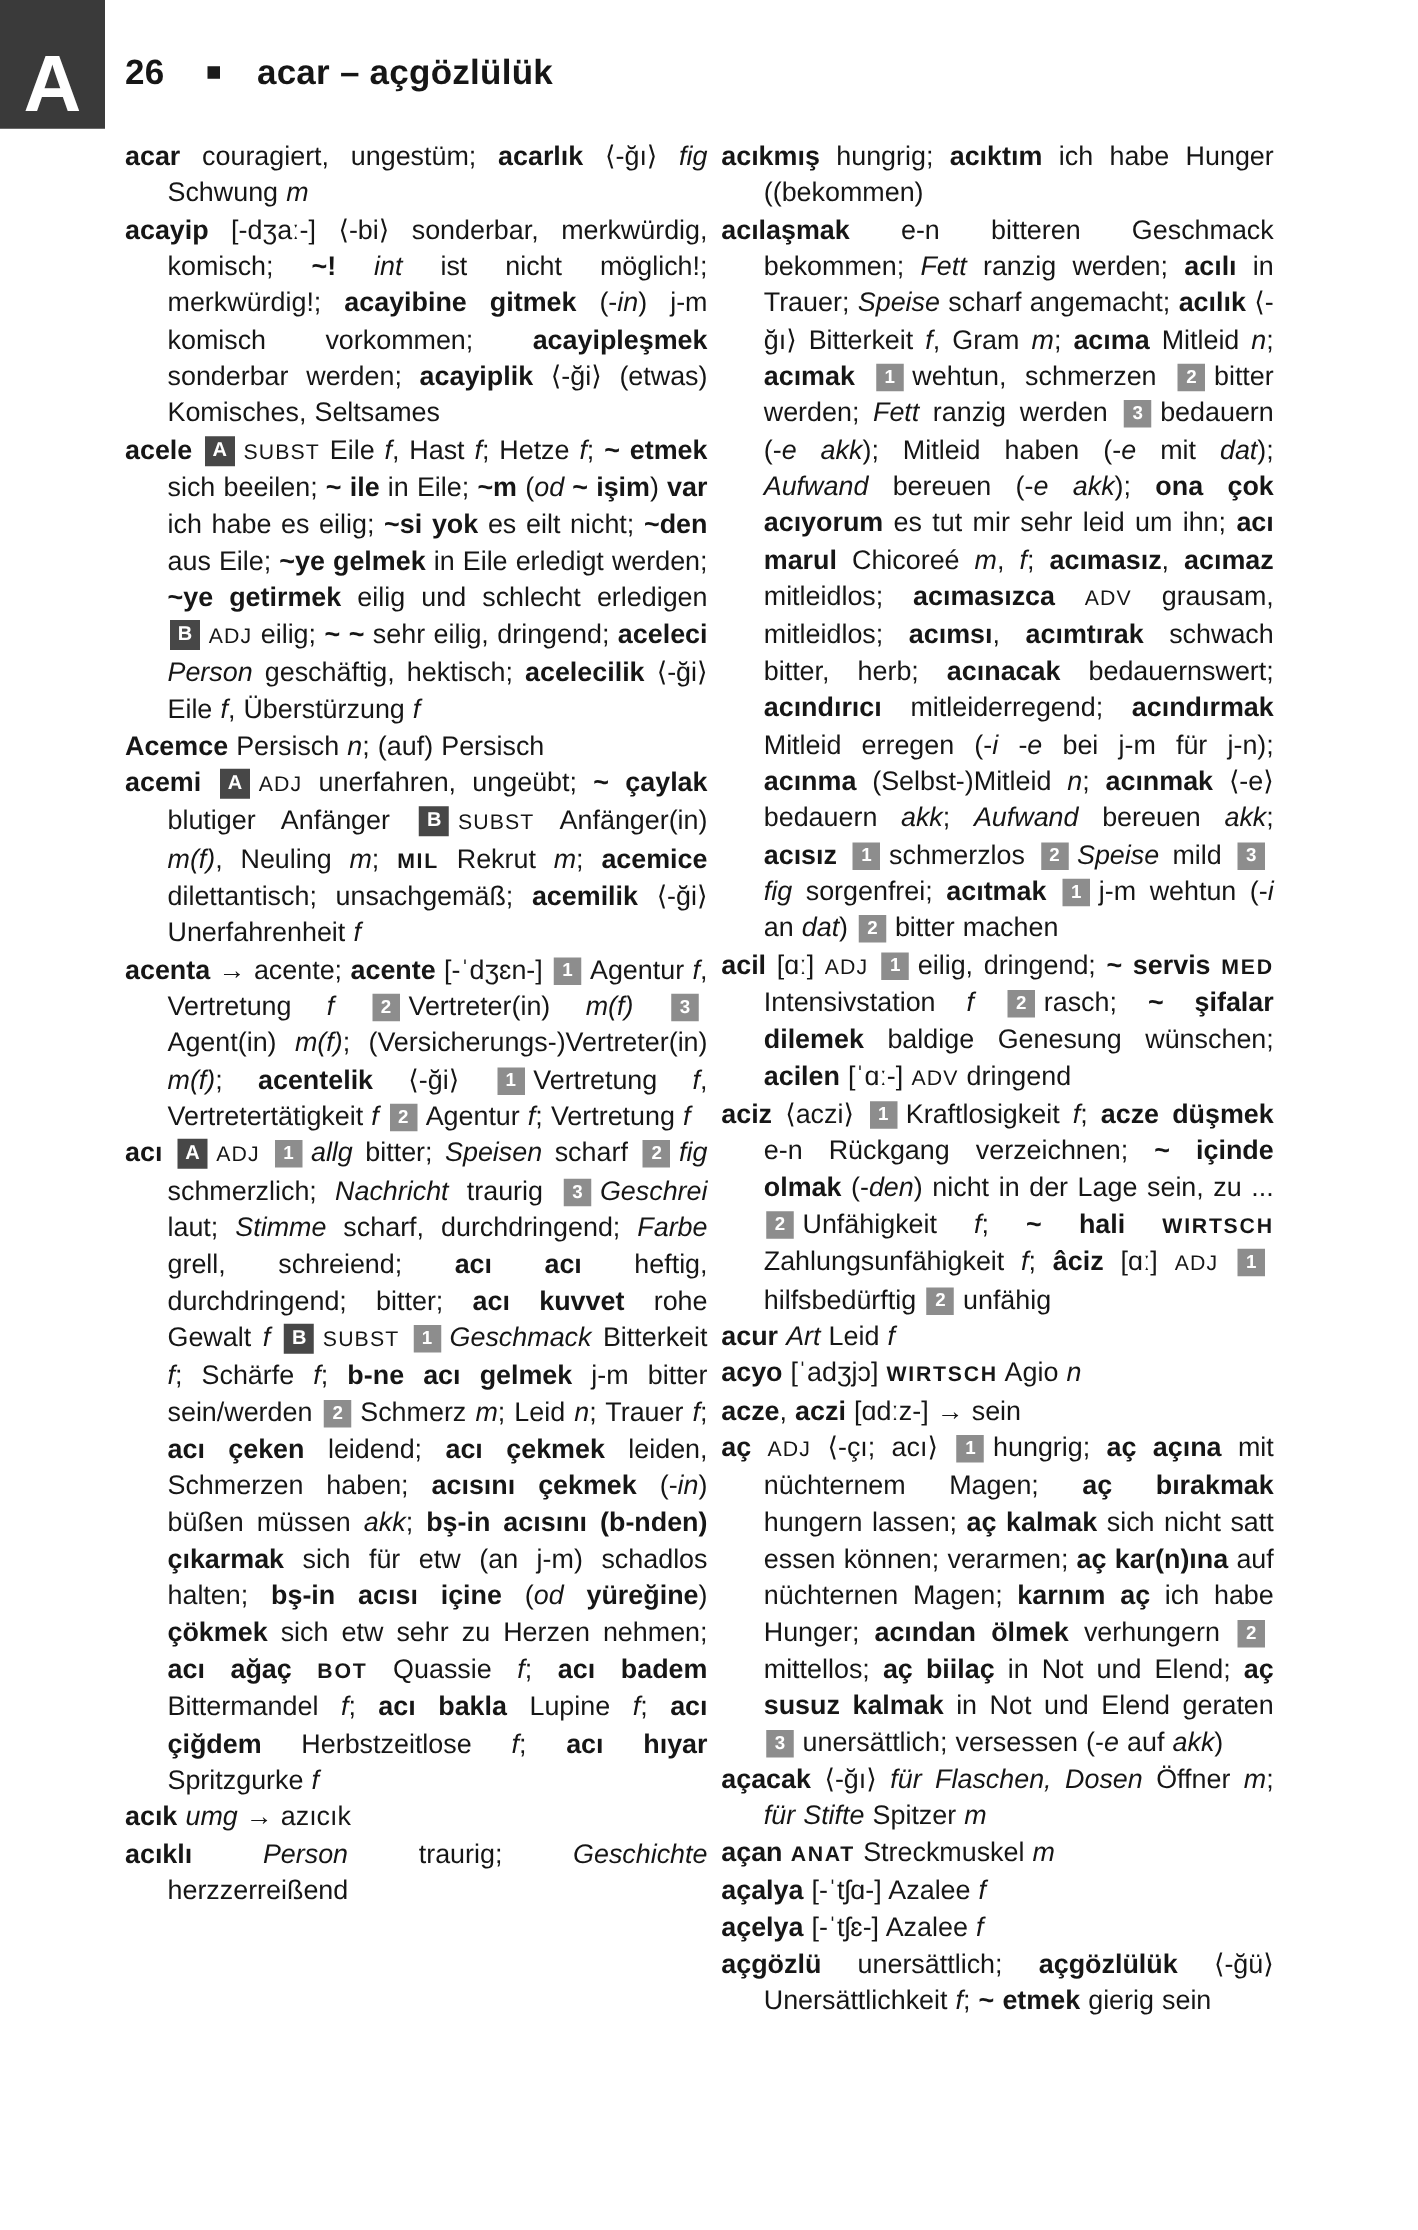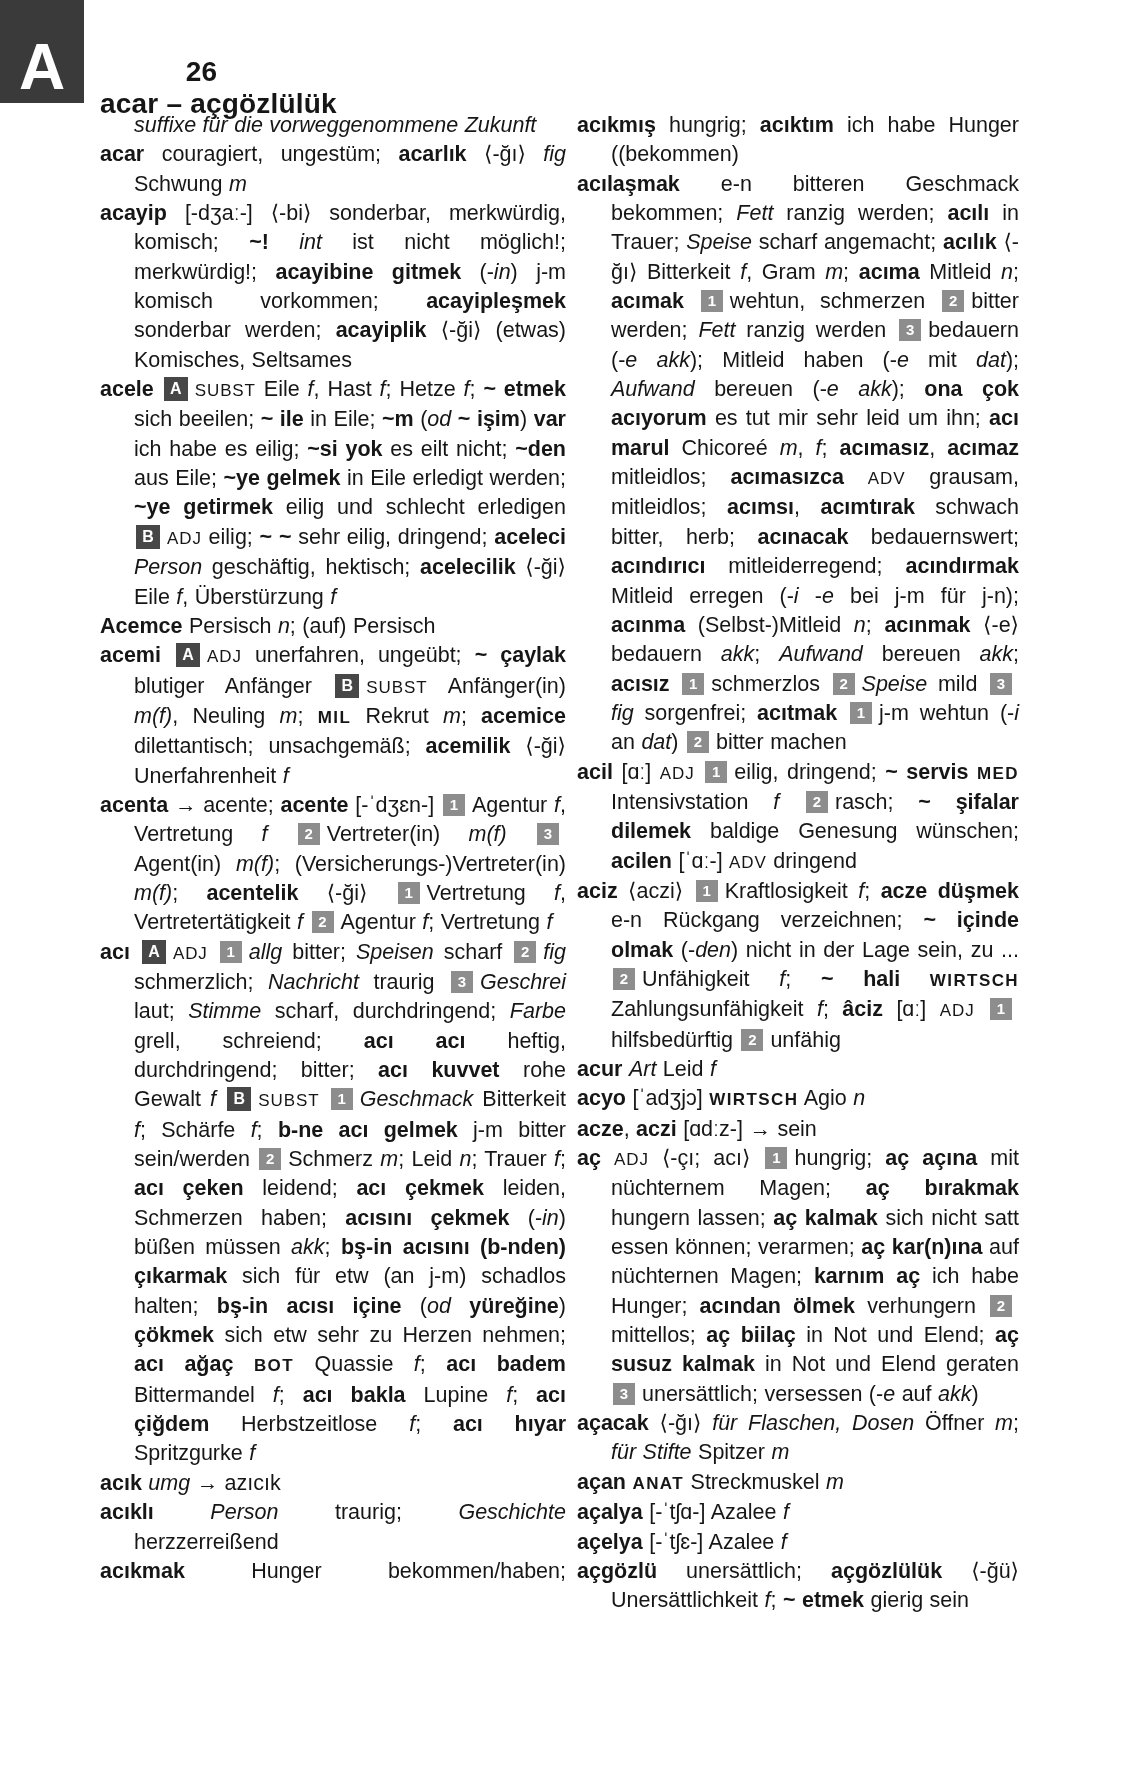--- a/index.html
+++ b/index.html
@@ -8,23 +8,23 @@
     font-family:"Liberation Sans", sans-serif; color:#161616; overflow:hidden;
   }
   .letter-tab {
     position:absolute; left:0; top:0; width:84px; height:103px;
     background:#3a3a3a; color:#ffffff;
     display:flex; align-items:flex-end; justify-content:center;
     padding-bottom:4px; box-sizing:border-box;
     font-size:64px; font-weight:bold; line-height:1;
   }
   .header {
-    position:absolute; left:100px; top:56px; height:40px;
+    position:absolute; left:100px; top:38px; height:40px;
     display:flex; align-items:center;
-    font-weight:bold; font-size:28px; letter-spacing:0.2px;flex-direction:column;
+    font-weight:bold; font-size:28px; letter-spacing:0.2px;
   }
   .pagenum { margin-right:34px; }
   .bullet { width:10px; height:10px; background:#1b1b1b; margin-right:30px; }
   .col {
     position:absolute; top:111px;
     font-size:21.5px; line-height:29.35px; text-align:justify;
     word-spacing:0.5px;
   }
   .col-left  { left:100px; width:466px; }
   .col-right { left:577px; width:442px; }
@@ -49,31 +49,29 @@
 <div class="page">
   <div class="letter-tab">
     <span>A</span>
   </div>
   <div class="header">
     <span class="pagenum">26</span>
     <span class="bullet"></span>
     <span class="range">acar – açgözlülük</span>
   </div>
   <div class="col col-left">
-      <p class="entry cont"><span class="ri">suffixe für die vorweggenommene Zukunft</span></p>
       <p class="entry"><span class="rb">acar</span><span class="rn"> couragiert, ungestüm; </span><span class="rb">acarlık</span><span class="rn"> ⟨-ğı⟩ </span><span class="ri">fig</span><span class="rn"> Schwung </span><span class="ri">m</span></p>
       <p class="entry"><span class="rb">acayip</span><span class="rn"> [-dʒaː-] ⟨-bi⟩ sonderbar, merkwürdig, komisch; </span><span class="rb">~!</span><span class="rn"> </span><span class="ri">int</span><span class="rn"> ist nicht möglich!; merkwürdig!; </span><span class="rb">acayibine gitmek</span><span class="rn"> (-</span><span class="ri">in</span><span class="rn">) j-m komisch vorkommen; </span><span class="rb">acayipleşmek</span><span class="rn"> sonderbar werden; </span><span class="rb">acayiplik</span><span class="rn"> ⟨-ği⟩ (etwas) Komisches, Seltsames</span></p>
       <p class="entry"><span class="rb">acele</span><span class="rn"> </span><span class="mk-dark">A</span><span class="rscu">SUBST</span><span class="rn"> Eile </span><span class="ri">f</span><span class="rn">, Hast </span><span class="ri">f</span><span class="rn">; Hetze </span><span class="ri">f</span><span class="rn">; </span><span class="rb">~ etmek</span><span class="rn"> sich beeilen; </span><span class="rb">~ ile</span><span class="rn"> in Eile; </span><span class="rb">~m</span><span class="rn"> (</span><span class="ri">od</span><span class="rn"> </span><span class="rb">~ işim</span><span class="rn">) </span><span class="rb">var</span><span class="rn"> ich habe es eilig; </span><span class="rb">~si yok</span><span class="rn"> es eilt nicht; </span><span class="rb">~den</span><span class="rn"> aus Eile; </span><span class="rb">~ye gelmek</span><span class="rn"> in Eile erledigt werden; </span><span class="rb">~ye getirmek</span><span class="rn"> eilig und schlecht erledigen </span><span class="mk-dark">B</span><span class="rscu">ADJ</span><span class="rn"> eilig; </span><span class="rb">~ ~</span><span class="rn"> sehr eilig, dringend; </span><span class="rb">aceleci</span><span class="rn"> </span><span class="ri">Person</span><span class="rn"> geschäftig, hektisch; </span><span class="rb">acelecilik</span><span class="rn"> ⟨-ği⟩ Eile </span><span class="ri">f</span><span class="rn">, Überstürzung </span><span class="ri">f</span></p>
       <p class="entry"><span class="rb">Acemce</span><span class="rn"> Persisch </span><span class="ri">n</span><span class="rn">; (auf) Persisch</span></p>
       <p class="entry"><span class="rb">acemi</span><span class="rn"> </span><span class="mk-dark">A</span><span class="rscu">ADJ</span><span class="rn"> unerfahren, ungeübt; </span><span class="rb">~ çaylak</span><span class="rn"> blutiger Anfänger </span><span class="mk-dark">B</span><span class="rscu">SUBST</span><span class="rn"> Anfänger(in) </span><span class="ri">m(f)</span><span class="rn">, Neuling </span><span class="ri">m</span><span class="rn">; </span><span class="rsc">MIL</span><span class="rn"> Rekrut </span><span class="ri">m</span><span class="rn">; </span><span class="rb">acemice</span><span class="rn"> dilettantisch; unsachgemäß; </span><span class="rb">acemilik</span><span class="rn"> ⟨-ği⟩ Unerfahrenheit </span><span class="ri">f</span></p>
       <p class="entry"><span class="rb">acenta</span><span class="rn"> → acente; </span><span class="rb">acente</span><span class="rn"> [-ˈdʒɛn-] </span><span class="mk-num">1</span><span class="rn">Agentur </span><span class="ri">f</span><span class="rn">, Vertretung </span><span class="ri">f</span><span class="rn"> </span><span class="mk-num">2</span><span class="rn">Vertreter(in) </span><span class="ri">m(f)</span><span class="rn"> </span><span class="mk-num">3</span><span class="rn">Agent(in) </span><span class="ri">m(f)</span><span class="rn">; (Versicherungs-)Vertreter(in) </span><span class="ri">m(f)</span><span class="rn">; </span><span class="rb">acentelik</span><span class="rn"> ⟨-ği⟩ </span><span class="mk-num">1</span><span class="rn">Vertretung </span><span class="ri">f</span><span class="rn">, Vertretertätigkeit </span><span class="ri">f</span><span class="rn"> </span><span class="mk-num">2</span><span class="rn">Agentur </span><span class="ri">f</span><span class="rn">; Vertretung </span><span class="ri">f</span></p>
       <p class="entry"><span class="rb">acı</span><span class="rn"> </span><span class="mk-dark">A</span><span class="rscu">ADJ</span><span class="rn"> </span><span class="mk-num">1</span><span class="ri">allg</span><span class="rn"> bitter; </span><span class="ri">Speisen</span><span class="rn"> scharf </span><span class="mk-num">2</span><span class="ri">fig</span><span class="rn"> schmerzlich; </span><span class="ri">Nachricht</span><span class="rn"> traurig </span><span class="mk-num">3</span><span class="ri">Geschrei</span><span class="rn"> laut; </span><span class="ri">Stimme</span><span class="rn"> scharf, durchdringend; </span><span class="ri">Farbe</span><span class="rn"> grell, schreiend; </span><span class="rb">acı acı</span><span class="rn"> heftig, durchdringend; bitter; </span><span class="rb">acı kuvvet</span><span class="rn"> rohe Gewalt </span><span class="ri">f</span><span class="rn"> </span><span class="mk-dark">B</span><span class="rscu">SUBST</span><span class="rn"> </span><span class="mk-num">1</span><span class="ri">Geschmack</span><span class="rn"> Bitterkeit </span><span class="ri">f</span><span class="rn">; Schärfe </span><span class="ri">f</span><span class="rn">; </span><span class="rb">b-ne acı gelmek</span><span class="rn"> j-m bitter sein/werden </span><span class="mk-num">2</span><span class="rn">Schmerz </span><span class="ri">m</span><span class="rn">; Leid </span><span class="ri">n</span><span class="rn">; Trauer </span><span class="ri">f</span><span class="rn">; </span><span class="rb">acı çeken</span><span class="rn"> leidend; </span><span class="rb">acı çekmek</span><span class="rn"> leiden, Schmerzen haben; </span><span class="rb">acısını çekmek</span><span class="rn"> (-</span><span class="ri">in</span><span class="rn">) büßen müssen </span><span class="ri">akk</span><span class="rn">; </span><span class="rb">bş-in acısını (b-nden) çıkarmak</span><span class="rn"> sich für etw (an j-m) schadlos halten; </span><span class="rb">bş-in acısı içine</span><span class="rn"> (</span><span class="ri">od</span><span class="rn"> </span><span class="rb">yüreğine</span><span class="rn">) </span><span class="rb">çökmek</span><span class="rn"> sich etw sehr zu Herzen nehmen; </span><span class="rb">acı ağaç</span><span class="rn"> </span><span class="rsc">BOT</span><span class="rn"> Quassie </span><span class="ri">f</span><span class="rn">; </span><span class="rb">acı badem</span><span class="rn"> Bittermandel </span><span class="ri">f</span><span class="rn">; </span><span class="rb">acı bakla</span><span class="rn"> Lupine </span><span class="ri">f</span><span class="rn">; </span><span class="rb">acı çiğdem</span><span class="rn"> Herbstzeitlose </span><span class="ri">f</span><span class="rn">; </span><span class="rb">acı hıyar</span><span class="rn"> Spritzgurke </span><span class="ri">f</span></p>
       <p class="entry"><span class="rb">acık</span><span class="rn"> </span><span class="ri">umg</span><span class="rn"> → azıcık</span></p>
       <p class="entry"><span class="rb">acıklı</span><span class="rn"> </span><span class="ri">Person</span><span class="rn"> traurig; </span><span class="ri">Geschichte</span><span class="rn"> herzzerreißend</span></p>
-      <p class="entry jlast"><span class="rb">acıkmak</span><span class="rn"> Hunger bekommen/haben;</span></p>
     </div>
   <div class="col col-right">
       <p class="entry"><span class="rb">acıkmış</span><span class="rn"> hungrig; </span><span class="rb">acıktım</span><span class="rn"> ich habe Hunger ((bekommen)</span></p>
       <p class="entry"><span class="rb">acılaşmak</span><span class="rn"> e-n bitteren Geschmack bekommen; </span><span class="ri">Fett</span><span class="rn"> ranzig werden; </span><span class="rb">acılı</span><span class="rn"> in Trauer; </span><span class="ri">Speise</span><span class="rn"> scharf angemacht; </span><span class="rb">acılık</span><span class="rn"> ⟨-ğı⟩ Bitterkeit </span><span class="ri">f</span><span class="rn">, Gram </span><span class="ri">m</span><span class="rn">; </span><span class="rb">acıma</span><span class="rn"> Mitleid </span><span class="ri">n</span><span class="rn">; </span><span class="rb">acımak</span><span class="rn"> </span><span class="mk-num">1</span><span class="rn">wehtun, schmerzen </span><span class="mk-num">2</span><span class="rn">bitter werden; </span><span class="ri">Fett</span><span class="rn"> ranzig werden </span><span class="mk-num">3</span><span class="rn">bedauern (-</span><span class="ri">e akk</span><span class="rn">); Mitleid haben (-</span><span class="ri">e</span><span class="rn"> mit </span><span class="ri">dat</span><span class="rn">); </span><span class="ri">Aufwand</span><span class="rn"> bereuen (-</span><span class="ri">e akk</span><span class="rn">); </span><span class="rb">ona çok acıyorum</span><span class="rn"> es tut mir sehr leid um ihn; </span><span class="rb">acı marul</span><span class="rn"> Chicoreé </span><span class="ri">m</span><span class="rn">, </span><span class="ri">f</span><span class="rn">; </span><span class="rb">acımasız</span><span class="rn">, </span><span class="rb">acımaz</span><span class="rn"> mitleidlos; </span><span class="rb">acımasızca</span><span class="rn"> </span><span class="rscu">ADV</span><span class="rn"> grausam, mitleidlos; </span><span class="rb">acımsı</span><span class="rn">, </span><span class="rb">acımtırak</span><span class="rn"> schwach bitter, herb; </span><span class="rb">acınacak</span><span class="rn"> bedauernswert; </span><span class="rb">acındırıcı</span><span class="rn"> mitleiderregend; </span><span class="rb">acındırmak</span><span class="rn"> Mitleid erregen (-</span><span class="ri">i</span><span class="rn"> -</span><span class="ri">e</span><span class="rn"> bei j-m für j-n); </span><span class="rb">acınma</span><span class="rn"> (Selbst-)Mitleid </span><span class="ri">n</span><span class="rn">; </span><span class="rb">acınmak</span><span class="rn"> ⟨-e⟩ bedauern </span><span class="ri">akk</span><span class="rn">; </span><span class="ri">Aufwand</span><span class="rn"> bereuen </span><span class="ri">akk</span><span class="rn">; </span><span class="rb">acısız</span><span class="rn"> </span><span class="mk-num">1</span><span class="rn">schmerzlos </span><span class="mk-num">2</span><span class="ri">Speise</span><span class="rn"> mild </span><span class="mk-num">3</span><span class="ri">fig</span><span class="rn"> sorgenfrei; </span><span class="rb">acıtmak</span><span class="rn"> </span><span class="mk-num">1</span><span class="rn">j-m wehtun (-</span><span class="ri">i</span><span class="rn"> an </span><span class="ri">dat</span><span class="rn">) </span><span class="mk-num">2</span><span class="rn">bitter machen</span></p>
       <p class="entry"><span class="rb">acil</span><span class="rn"> [ɑː] </span><span class="rscu">ADJ</span><span class="rn"> </span><span class="mk-num">1</span><span class="rn">eilig, dringend; </span><span class="rb">~ servis</span><span class="rn"> </span><span class="rsc">MED</span><span class="rn"> Intensivstation </span><span class="ri">f</span><span class="rn"> </span><span class="mk-num">2</span><span class="rn">rasch; </span><span class="rb">~ şifalar dilemek</span><span class="rn"> baldige Genesung wünschen; </span><span class="rb">acilen</span><span class="rn"> [ˈɑː-] </span><span class="rscu">ADV</span><span class="rn"> dringend</span></p>
       <p class="entry"><span class="rb">aciz</span><span class="rn"> ⟨aczi⟩ </span><span class="mk-num">1</span><span class="rn">Kraftlosigkeit </span><span class="ri">f</span><span class="rn">; </span><span class="rb">acze düşmek</span><span class="rn"> e-n Rückgang verzeichnen; </span><span class="rb">~ içinde olmak</span><span class="rn"> (-</span><span class="ri">den</span><span class="rn">) nicht in der Lage sein, zu ... </span><span class="mk-num">2</span><span class="rn">Unfähigkeit </span><span class="ri">f</span><span class="rn">; </span><span class="rb">~ hali</span><span class="rn"> </span><span class="rsc">WIRTSCH</span><span class="rn"> Zahlungsunfähigkeit </span><span class="ri">f</span><span class="rn">; </span><span class="rb">âciz</span><span class="rn"> [ɑː] </span><span class="rscu">ADJ</span><span class="rn"> </span><span class="mk-num">1</span><span class="rn">hilfsbedürftig </span><span class="mk-num">2</span><span class="rn">unfähig</span></p>
       <p class="entry"><span class="rb">acur</span><span class="rn"> </span><span class="ri">Art</span><span class="rn"> Leid </span><span class="ri">f</span></p>
       <p class="entry"><span class="rb">acyo</span><span class="rn"> [ˈadʒjɔ] </span><span class="rsc">WIRTSCH</span><span class="rn"> Agio </span><span class="ri">n</span></p>
       <p class="entry"><span class="rb">acze</span><span class="rn">, </span><span class="rb">aczi</span><span class="rn"> [ɑdːz-] → sein</span></p>
       <p class="entry"><span class="rb">aç</span><span class="rn"> </span><span class="rscu">ADJ</span><span class="rn"> ⟨-çı; acı⟩ </span><span class="mk-num">1</span><span class="rn">hungrig; </span><span class="rb">aç açına</span><span class="rn"> mit nüchternem Magen; </span><span class="rb">aç bırakmak</span><span class="rn"> hungern lassen; </span><span class="rb">aç kalmak</span><span class="rn"> sich nicht satt essen können; verarmen; </span><span class="rb">aç kar(n)ına</span><span class="rn"> auf nüchternen Magen; </span><span class="rb">karnım aç</span><span class="rn"> ich habe Hunger; </span><span class="rb">acından ölmek</span><span class="rn"> verhungern </span><span class="mk-num">2</span><span class="rn">mittellos; </span><span class="rb">aç biilaç</span><span class="rn"> in Not und Elend; </span><span class="rb">aç susuz kalmak</span><span class="rn"> in Not und Elend geraten </span><span class="mk-num">3</span><span class="rn">unersättlich; versessen (-</span><span class="ri">e</span><span class="rn"> auf </span><span class="ri">akk</span><span class="rn">)</span></p>

